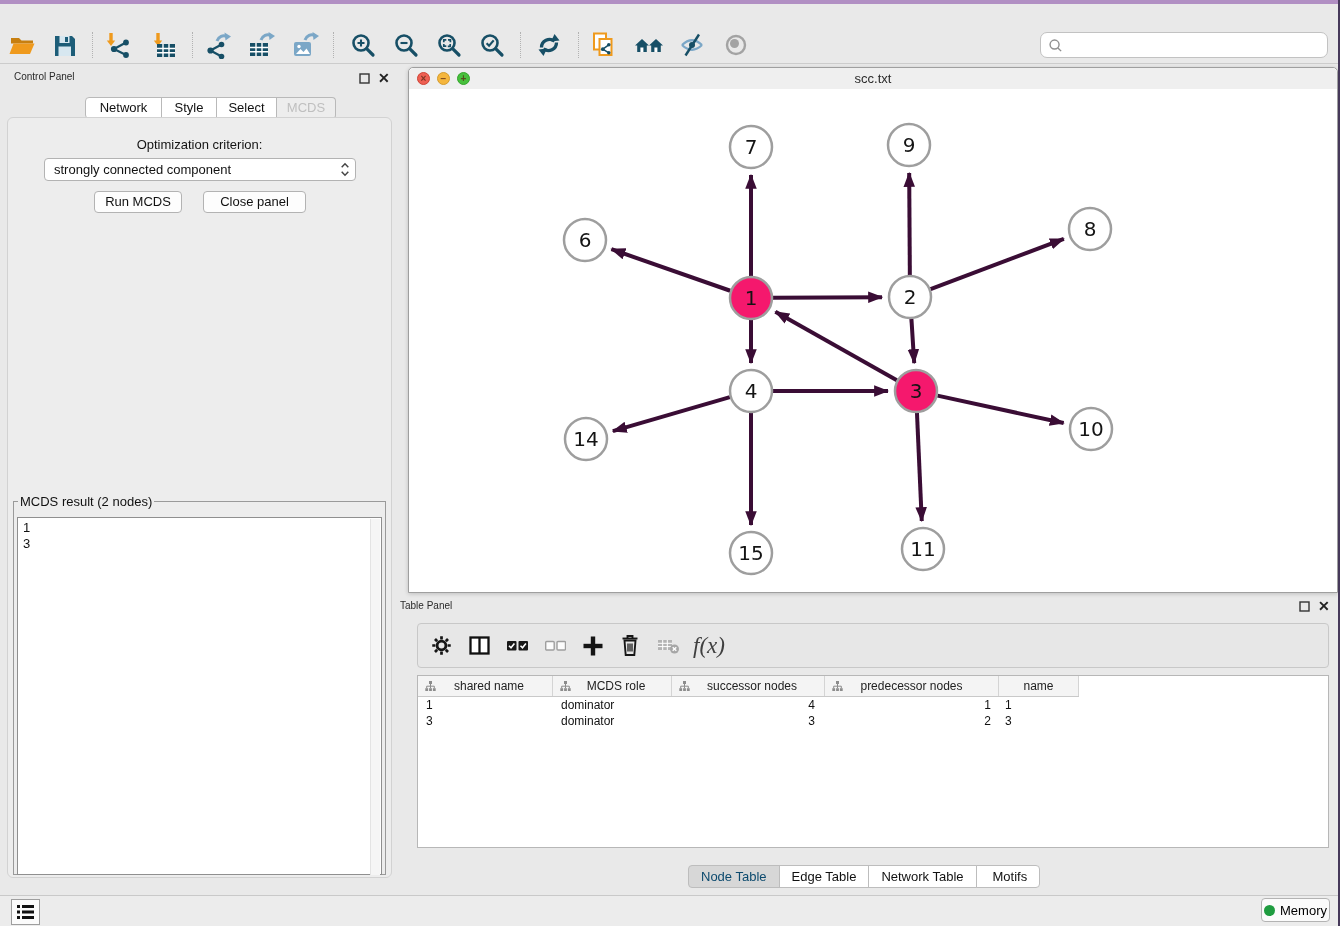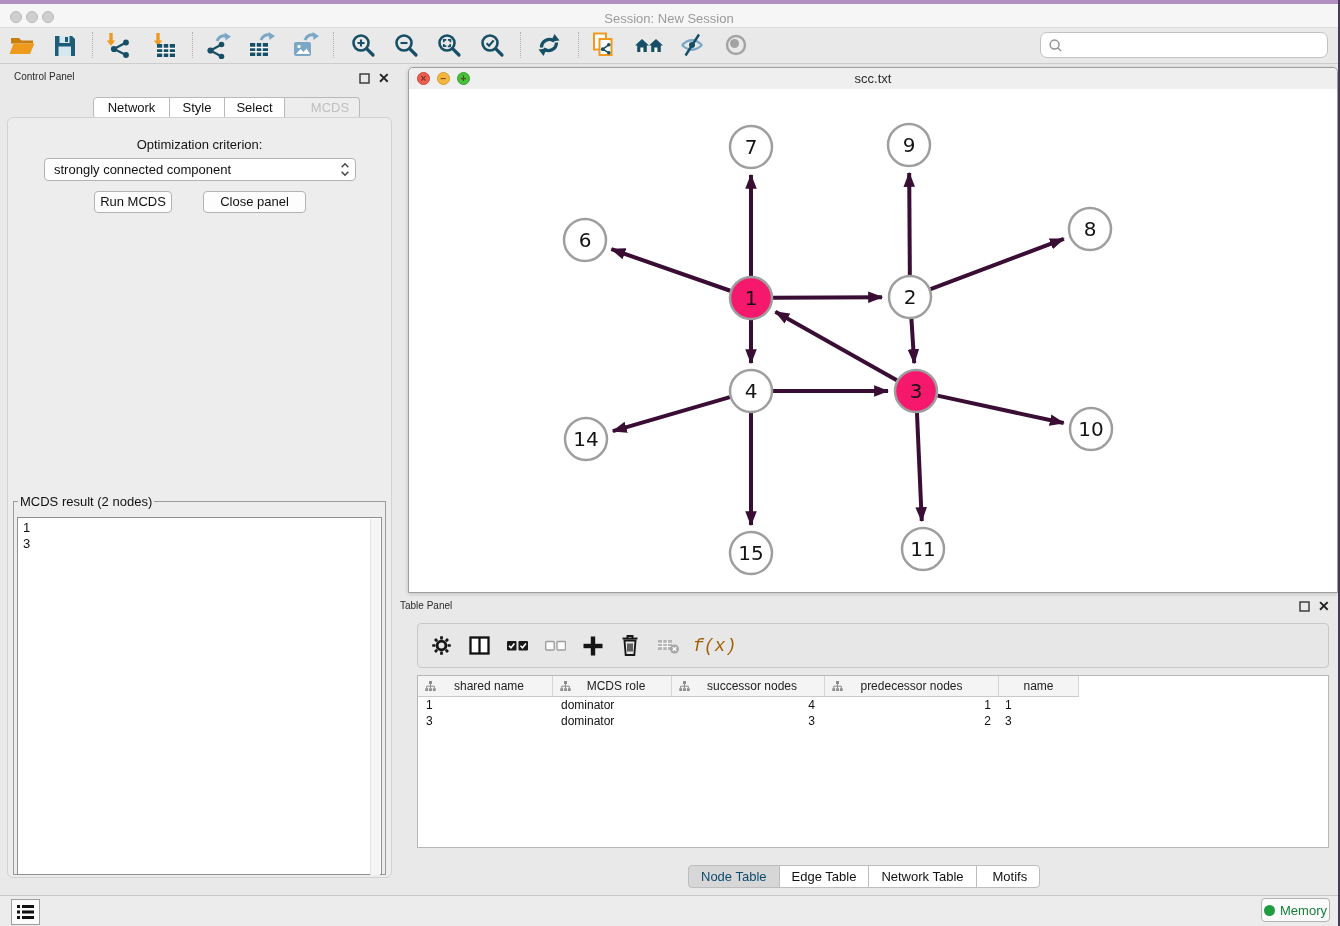--- a/index.html
+++ b/index.html
@@ -27,22 +27,22 @@
           box-sizing:border-box;padding-left:7px;}
   .search input{border:0;outline:0;flex:1;font-size:13px;background:transparent;height:20px;}
 
   
   .cp-title,.tp-title{position:absolute;font-size:10px;color:#2a2a2a;}
   .panel-float{position:absolute;width:11px;height:11px;}
   .panel-close{position:absolute;font-size:14px;font-weight:bold;color:#222;line-height:11px;}
   .cp-tabs{position:absolute;left:77px;top:97px;display:flex;}
   .cp-tab{height:20px;line-height:20px;text-align:center;font-size:13px;color:#111;
           background:#fff;border:1px solid #b9b9b9;margin-left:-1px;}
-  .cp-tab.first{border-radius:4px 0 0 4px;margin-left:16px;}
-  .cp-tab.last{border-radius:0 4px 4px 0;padding-left:16px;}
+  .cp-tab.first{border-radius:4px 0 0 4px;margin-left:8px;}
+  .cp-tab.last{border-radius:0 4px 4px 0;}
   .cp-tab.sel{background:#ededed;color:#bfbfbf;border-bottom-color:#ededed;}
   .cp-box{position:absolute;left:7px;top:117px;width:385px;height:761px;background:#ededed;
           border:1px solid #d2d2d2;border-radius:6px;box-sizing:border-box;}
   .opt-label{position:absolute;left:7px;top:137px;width:385px;text-align:center;
              font-size:13px;color:#141414;}
   .dropdown{position:absolute;left:44px;top:158px;width:312px;height:23px;background:#fff;
             border:1px solid #b3b3b3;border-radius:4px;box-sizing:border-box;display:flex;
             align-items:center;padding-left:9px;font-size:13px;color:#111;}
   .dropdown .chev{margin-left:auto;margin-right:5px;display:flex;}
   .cbtn{position:absolute;height:22px;background:#fdfdfd;border:1px solid #b3b3b3;
@@ -67,21 +67,21 @@
            font-size:10px;line-height:12px;font-weight:bold;color:rgba(90,40,20,0.75);}
   .net-title{position:absolute;left:0;top:0;width:100%;text-align:center;font-size:13px;
            color:#2b2b2b;line-height:21px;}
   .net-canvas{position:absolute;left:0;top:21px;width:928px;height:503px;background:#fff;}
 
   
   .tp-toolbar{position:absolute;left:417px;top:623px;width:912px;height:45px;background:#e7e7e7;
            border:1px solid #c8c8c8;border-radius:4px;box-sizing:border-box;display:flex;
            align-items:center;padding-left:13px;}
   .tp-toolbar .ticon{display:flex;align-items:center;justify-content:center;margin-right:17px;}
-  .fx{font-family:Liberation Mono, monospace;font-style:italic;font-size:18px;color:#a16207;}
+  .fx{font-family:Liberation Serif, serif;font-style:italic;font-size:23px;color:#404040;}
   .tp-table{position:absolute;left:417px;top:675px;width:912px;height:173px;background:#fff;
            border:1px solid #b7b7b7;box-sizing:border-box;overflow:hidden;}
   .thead{position:relative;width:661px;height:20px;background:#f4f4f4;border-bottom:1px solid #c9c9c9;
            display:flex;}
   .th{display:flex;align-items:center;font-size:12px;color:#222;box-sizing:border-box;
       border-right:1px solid #d4d4d4;}
   .th .orgicon{margin:0 0 0 7px;}
   .th .thlabel{flex:1;text-align:center;padding-right:10px;}
   .trow{display:flex;height:16px;font-size:12px;color:#111;align-items:center;}
   .td{box-sizing:border-box;white-space:nowrap;overflow:hidden;}
@@ -97,35 +97,29 @@
   .tp-tab.last{border-radius:0 4px 4px 0;padding-left:16px;}
   .tp-tab.sel{background:#d7d7d7;color:#0c4a6e;}
 
   
   .statusbar{position:absolute;left:0;top:895px;width:100%;height:31px;background:#ececec;
              border-top:1px solid #c9c9c9;}
   .list-btn{position:absolute;left:11px;top:3px;width:27px;height:24px;background:#fbfbfb;
             border:1px solid #9e9e9e;display:flex;align-items:center;justify-content:center;}
   .mem-btn{position:absolute;left:1261px;top:2px;width:69px;height:24px;background:#fbfbfb;
             border:1px solid #b3b3b3;border-radius:4px;box-sizing:border-box;display:flex;
-            align-items:center;justify-content:center;font-size:13px;color:#15803d;}
+            align-items:center;justify-content:center;font-size:13px;color:#000000;}
   .mem-dot{width:11px;height:11px;border-radius:50%;background:#1f9c40;margin-right:5px;}
 </style>
 </head>
 <body>
 
 <div id="app">
 
   <div class="topstrip"></div>
-  <div class="titlebar">
-    <div class="tl-dot" style="left:10px"></div>
-    <div class="tl-dot" style="left:26px"></div>
-    <div class="tl-dot" style="left:42px"></div>
-    <div class="apptitle">Session: New Session</div>
-  </div>
 
   <div class="toolbar">
     <div class="tbtn" style="left:5px">
       <svg width="28" height="26" viewBox="0 0 28 26">
         <path d="M3 6h8l2.5 2.5H25v3H3z" fill="#c77f10"></path>
         <path d="M5.5 11.5h21L22 22H1.5z" fill="#ef9a1d"></path>
       </svg>
     </div>
     <div class="tbtn" style="left:47px">
       <svg width="25" height="25" viewBox="0 0 25 25">
@@ -281,21 +275,21 @@
   <div class="dropdown">
     <span>strongly connected component</span>
     <span class="chev">
       <svg width="10" height="15" viewBox="0 0 10 15">
         <path d="M1.7 5.2L5 1.8l3.3 3.4" stroke="#444" stroke-width="1.5" fill="none"></path>
         <path d="M1.7 9.8L5 13.2l3.3-3.4" stroke="#444" stroke-width="1.5" fill="none"></path>
       </svg>
     </span>
   </div>
 
-  <div class="cbtn" style="left:94px;top:191px;width:78px">Run MCDS</div>
+  <div class="cbtn" style="left:94px;top:191px;width:88px">Run MCDS</div>
   <div class="cbtn" style="left:203px;top:191px;width:103px">Close panel</div>
 
   <fieldset class="result">
     <legend>MCDS result (2 nodes)</legend>
     <div class="result-area">
       <div id="result-lines">
           <div>1</div>
           <div>3</div>
         </div>
       <div class="result-scroll"></div>

